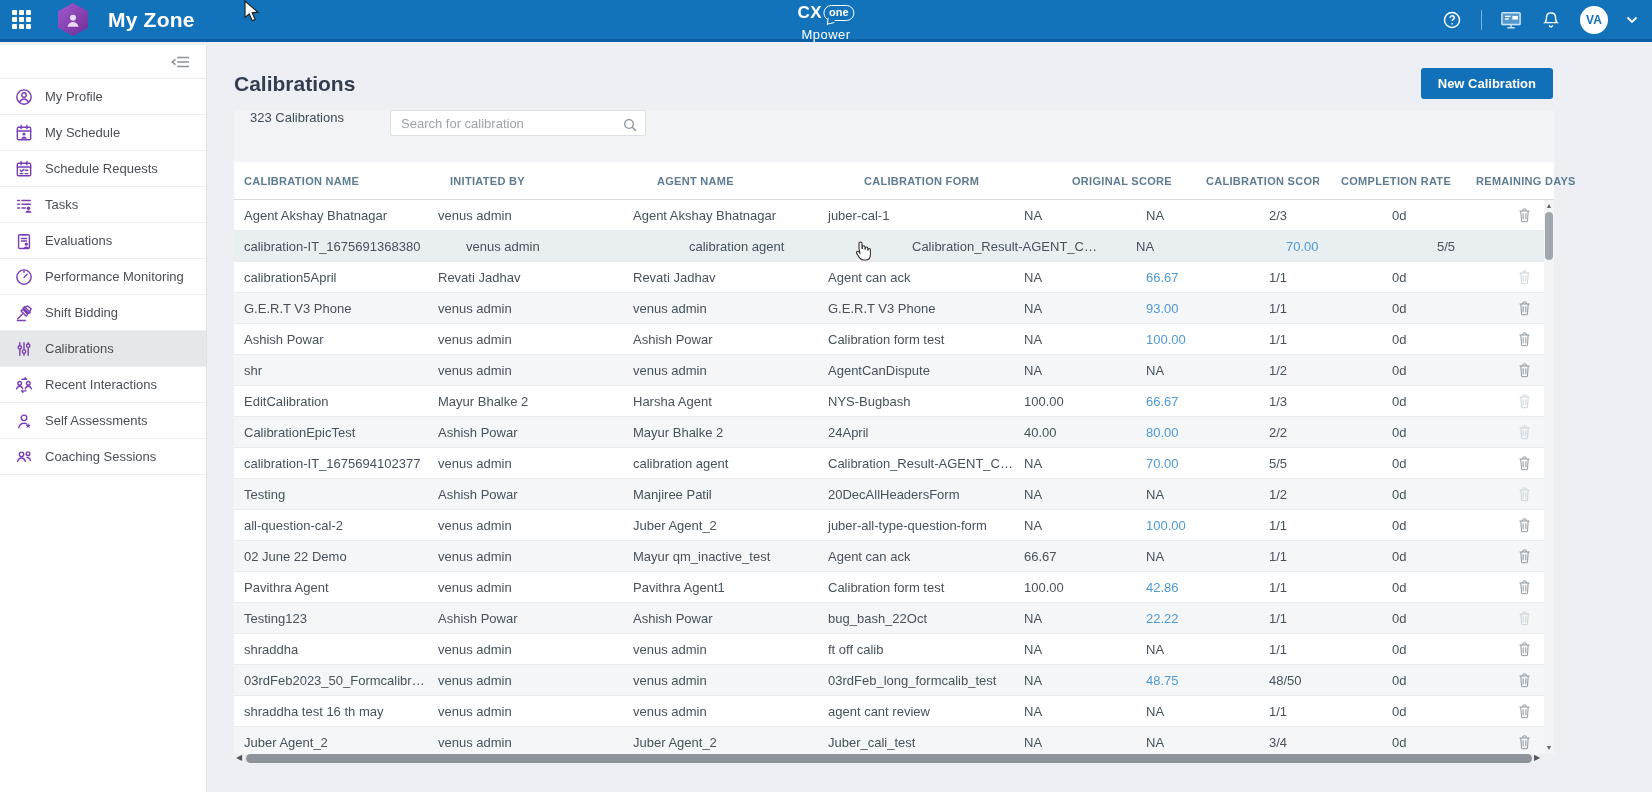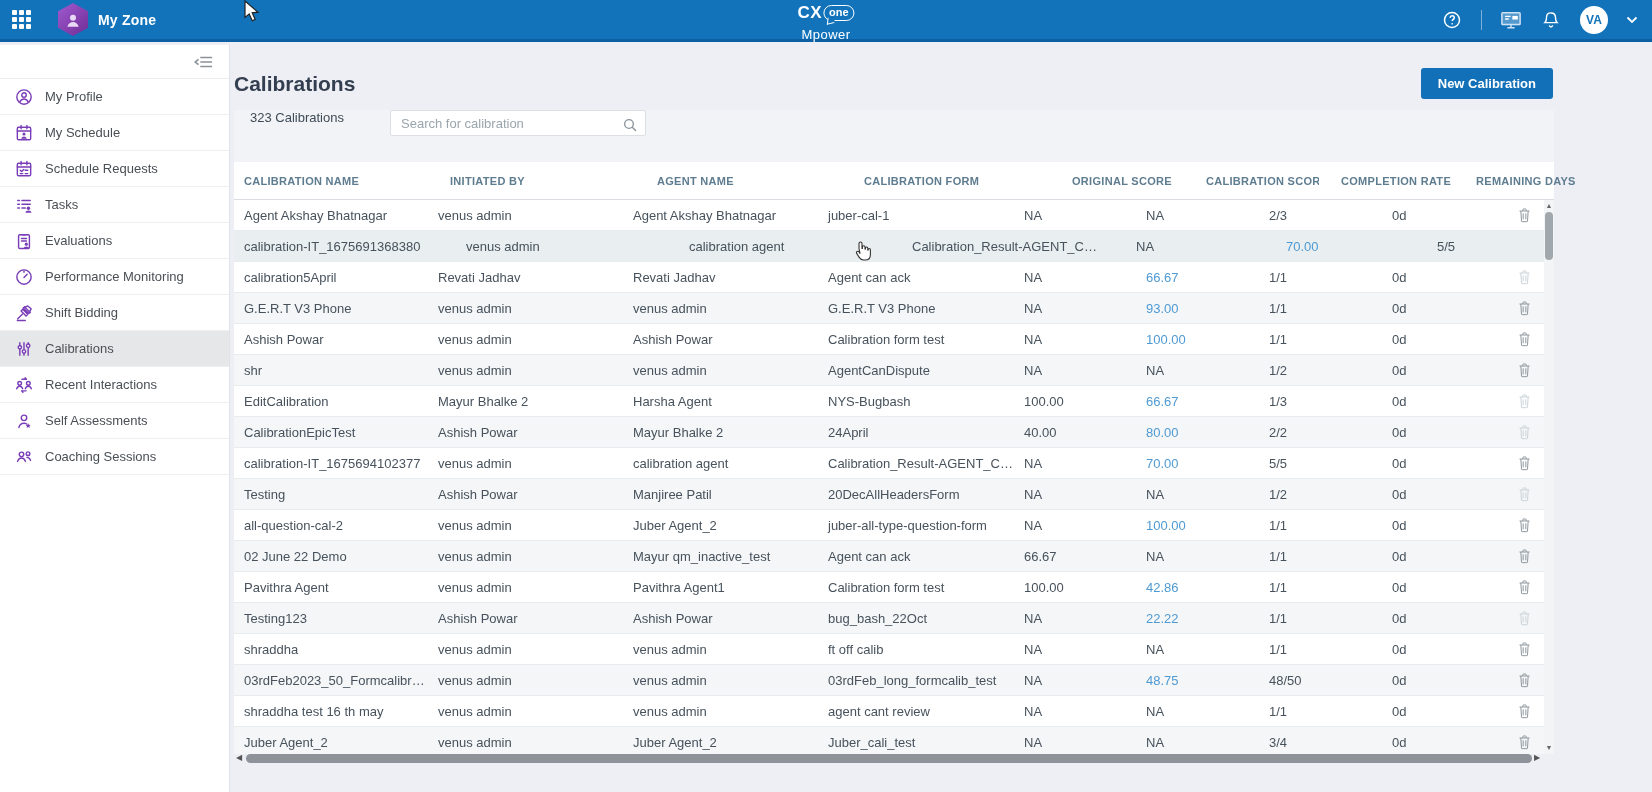--- a/index.html
+++ b/index.html
@@ -10,39 +10,39 @@
   .topbar { position:absolute; left:0; top:0; width:1652px; height:42px;
     background:#1273bb; border-bottom:3px solid #0d5fa4;
     display:flex; align-items:center; color:#fff; z-index:50; }
   .grid-btn { width:42px; height:100%; display:flex; align-items:center; justify-content:center; cursor:pointer; }
   .grid-ic { display:grid; grid-template-columns:repeat(3,5px); grid-gap:2px; }
   .grid-ic i { width:5px; height:5px; background:#fff; border-radius:1px; }
   .hexlogo { width:30px; height:33px; margin-left:16px; position:relative;
     background:linear-gradient(135deg,#a05ad0,#6f2d95);
     clip-path:polygon(50% 0,100% 25%,100% 75%,50% 100%,0 75%,0 25%); 
     display:flex; align-items:center; justify-content:center; }
-  .app-title { font-size:14px; font-weight:700; margin-left:10px; letter-spacing:.2px; }
+  .app-title { font-size:21px; font-weight:700; margin-left:20px; letter-spacing:.2px; }
   .cx-logo { position:absolute; left:50%; top:4px; transform:translateX(-50%); text-align:center; line-height:1; }
   .cx-l1 { display:flex; align-items:center; }
   .cx { font-size:17px; font-weight:700; letter-spacing:.5px; }
   .one { font-size:11px; font-weight:700; border:1.6px solid #fff; border-radius:9px;
     padding:1px 5px 2px; margin-left:1px; position:relative; }
   .one:after { content:""; position:absolute; left:3px; bottom:-4px; width:6px; height:6px;
     background:#1273bb; border-left:1.6px solid #fff; border-bottom:1.6px solid #fff;
     transform:skewX(-20deg) rotate(-15deg); }
   .cx-l2 { font-size:13px; font-weight:400; letter-spacing:.5px; margin-top:7px; }
   .top-right { margin-left:auto; display:flex; align-items:center; gap:18px; padding-right:14px; }
   .tb-ic { width:22px; height:22px; display:flex; align-items:center; justify-content:center; cursor:pointer; }
   .tb-sep { width:1px; height:20px; background:rgba(255,255,255,.45); }
   .avatar { width:28px; height:28px; border-radius:50%; background:#fff; color:#1273bb;
     font-size:12px; font-weight:700; display:flex; align-items:center; justify-content:center; cursor:pointer; }
   .chev { cursor:pointer; display:flex; }
 
   
-  .sidebar { position:absolute; left:0; top:45px; width:230px; height:747px;
+  .sidebar { position:absolute; left:0; top:45px; width:207px; height:747px;
     background:#fff; border-right:1px solid #dfe2e6; z-index:10; }
   .collapse-row { height:34px; display:flex; justify-content:flex-end; align-items:center;
     padding-right:16px; border-bottom:1px solid #ededed; }
   .collapse-btn { cursor:pointer; display:flex; }
   .nav-item { height:36px; display:flex; align-items:center; padding-left:14px;
     border-bottom:1px solid #efefef; cursor:pointer; color:#4a4f55; font-size:13px; }
   .nav-item.active { background:#e6e7e9; }
   .nav-item .nico { width:20px; height:20px; margin-right:11px; color:#7a3db8; flex:none; }
   .nav-item svg { stroke:#7a3db8; fill:none; stroke-width:1.7; stroke-linecap:round; stroke-linejoin:round; }
   .nav-item svg .fl { fill:#7a3db8; stroke:none; }

